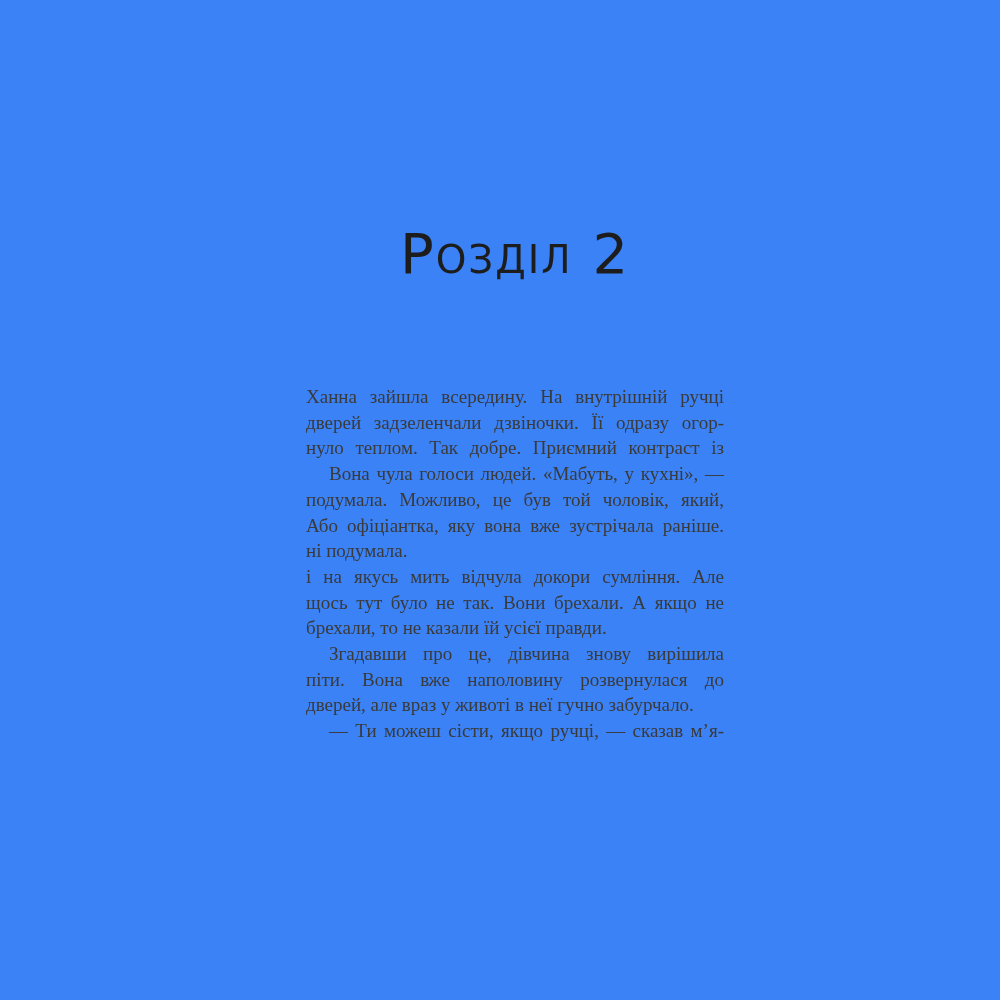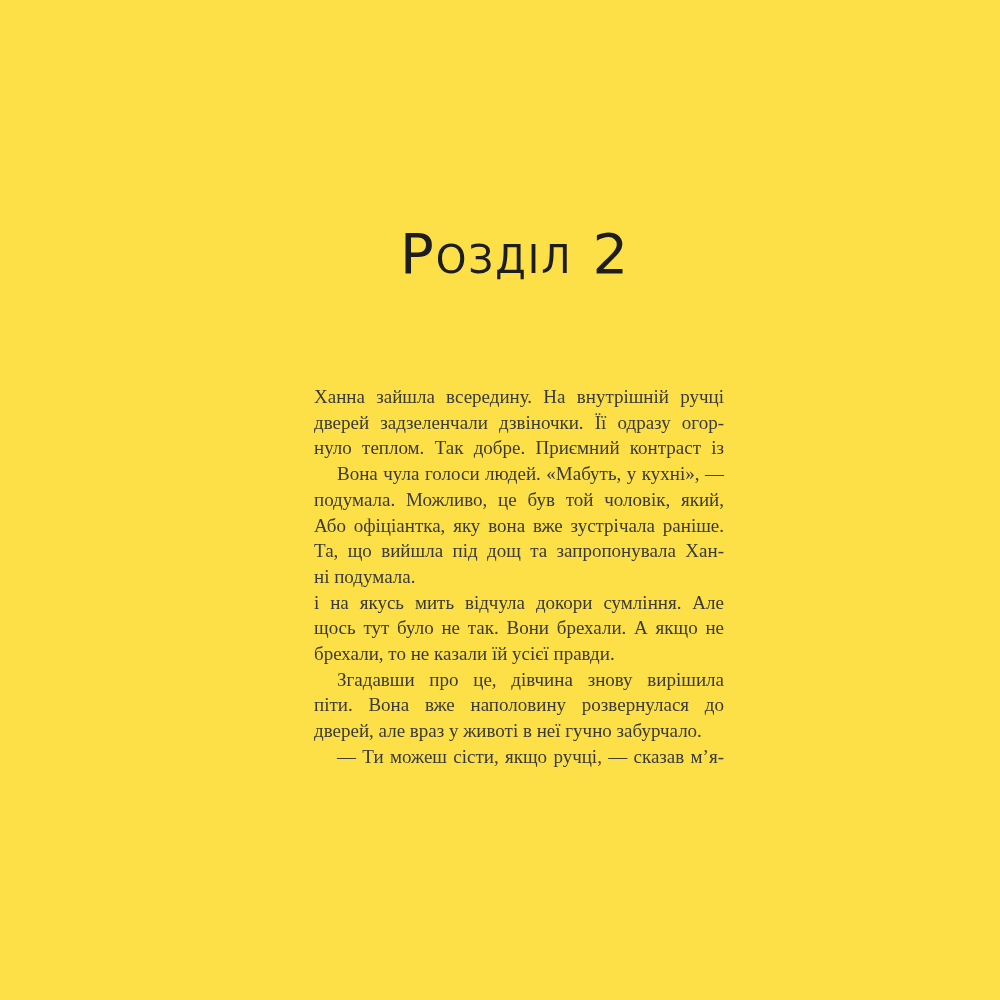--- a/index.html
+++ b/index.html
@@ -4,21 +4,21 @@
 <style>
   html, body {
     margin: 0;
     padding: 0;
     background: #ffffff;
   }
   .page {
     position: relative;
     width: 1000px;
     height: 1000px;
-    background: #fde047;
+    background: #3b82f6;
     overflow: hidden;
     font-family: "Liberation Serif", serif;
   }
   .chapter-title {
     position: absolute;
     top: 224px;
     left: 291px;
     width: 448px;
     text-align: center;
     font-family: "DejaVu Sans", sans-serif;
@@ -38,21 +38,20 @@
     line-height: 25.7px;
     color: #3a3a3a;
   }
   .paragraph {
     margin: 0;
   }
   .line {
     text-align: justify;
     text-align-last: justify;
     white-space: normal;
-    margin-left: 8px;
   }
   .line.last {
     text-align-last: left;
   }
   .line.indent {
     padding-left: 23px;
   }
 </style>
 </head>
 <body>
@@ -62,21 +61,20 @@
   <div class="text-block">
       <div class="paragraph">
         <div class="line">Ханна зайшла всередину. На внутрішній ручці</div>
         <div class="line">дверей задзеленчали дзвіночки. Її одразу огор-</div>
         <div class="line">нуло теплом. Так добре. Приємний контраст із</div>
       </div>
       <div class="paragraph">
         <div class="line indent">Вона чула голоси людей. «Мабуть, у кухні», —</div>
         <div class="line">подумала. Можливо, це був той чоловік, який,</div>
         <div class="line">Або офіціантка, яку вона вже зустрічала раніше.</div>
-        <div class="line">Та, що вийшла під дощ та запропонувала Хан-</div>
         <div class="line last">ні подумала.</div>
       </div>
       <div class="paragraph">
         <div class="line">і на якусь мить відчула докори сумління. Але</div>
         <div class="line">щось тут було не так. Вони брехали. А якщо не</div>
         <div class="line last">брехали, то не казали їй усієї правди.</div>
       </div>
       <div class="paragraph">
         <div class="line indent">Згадавши про це, дівчина знову вирішила</div>
         <div class="line">піти. Вона вже наполовину розвернулася до</div>

